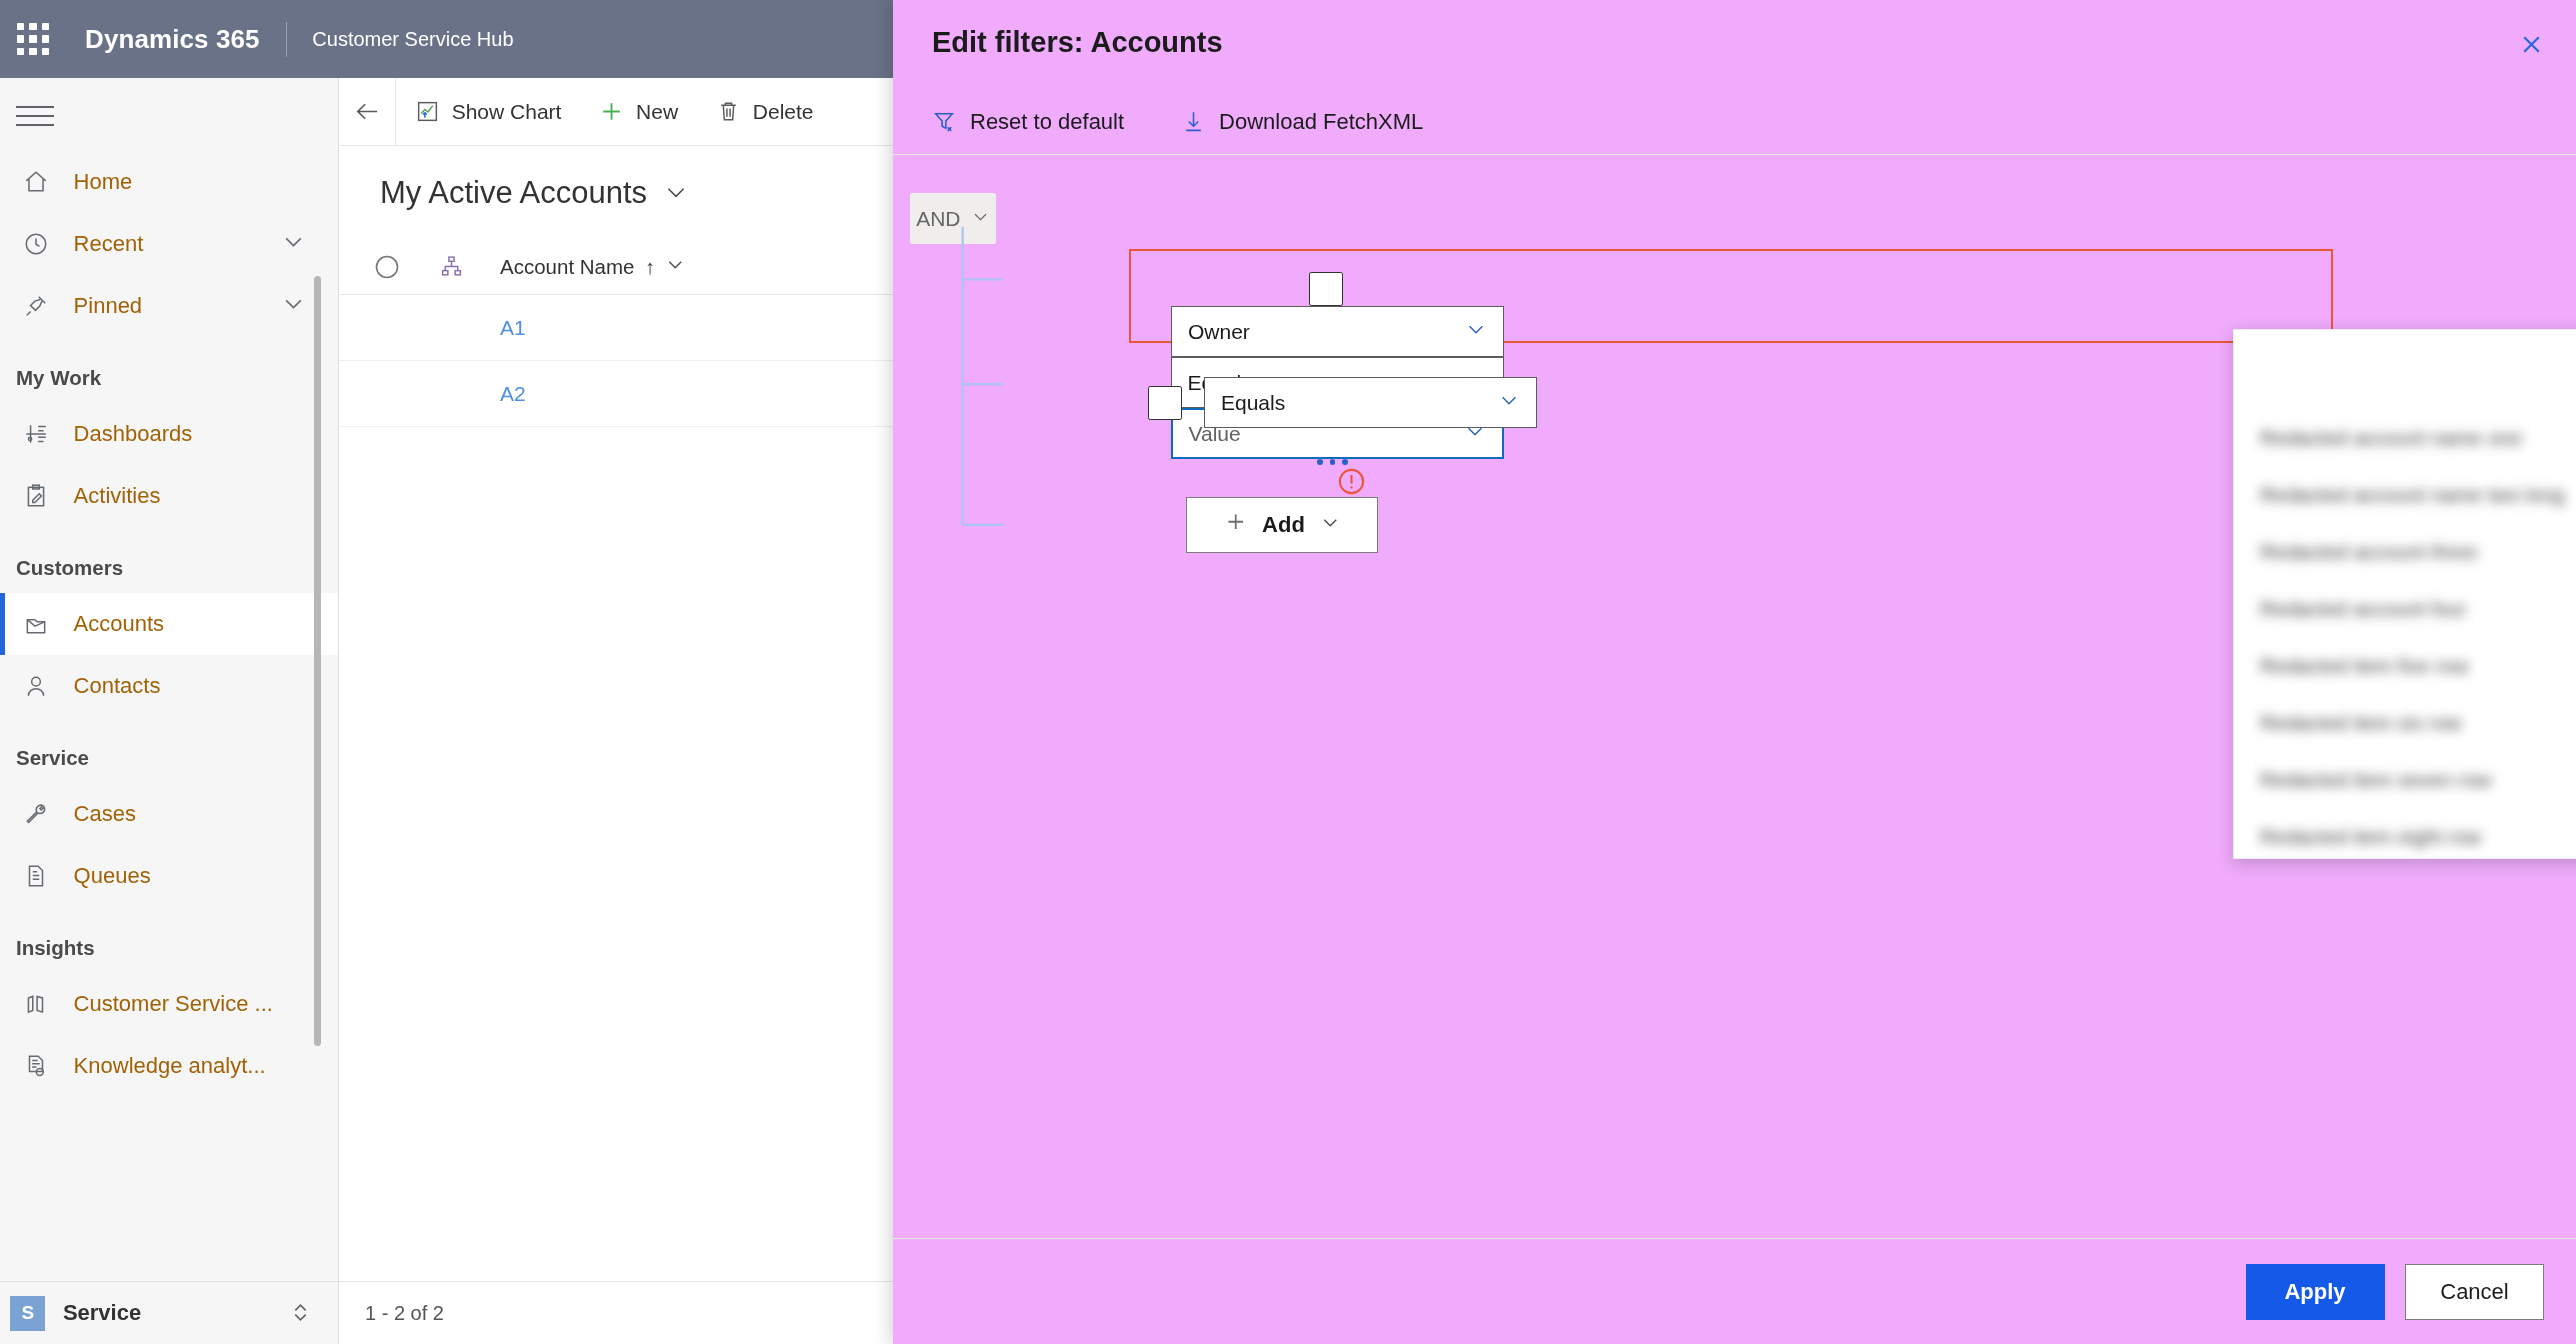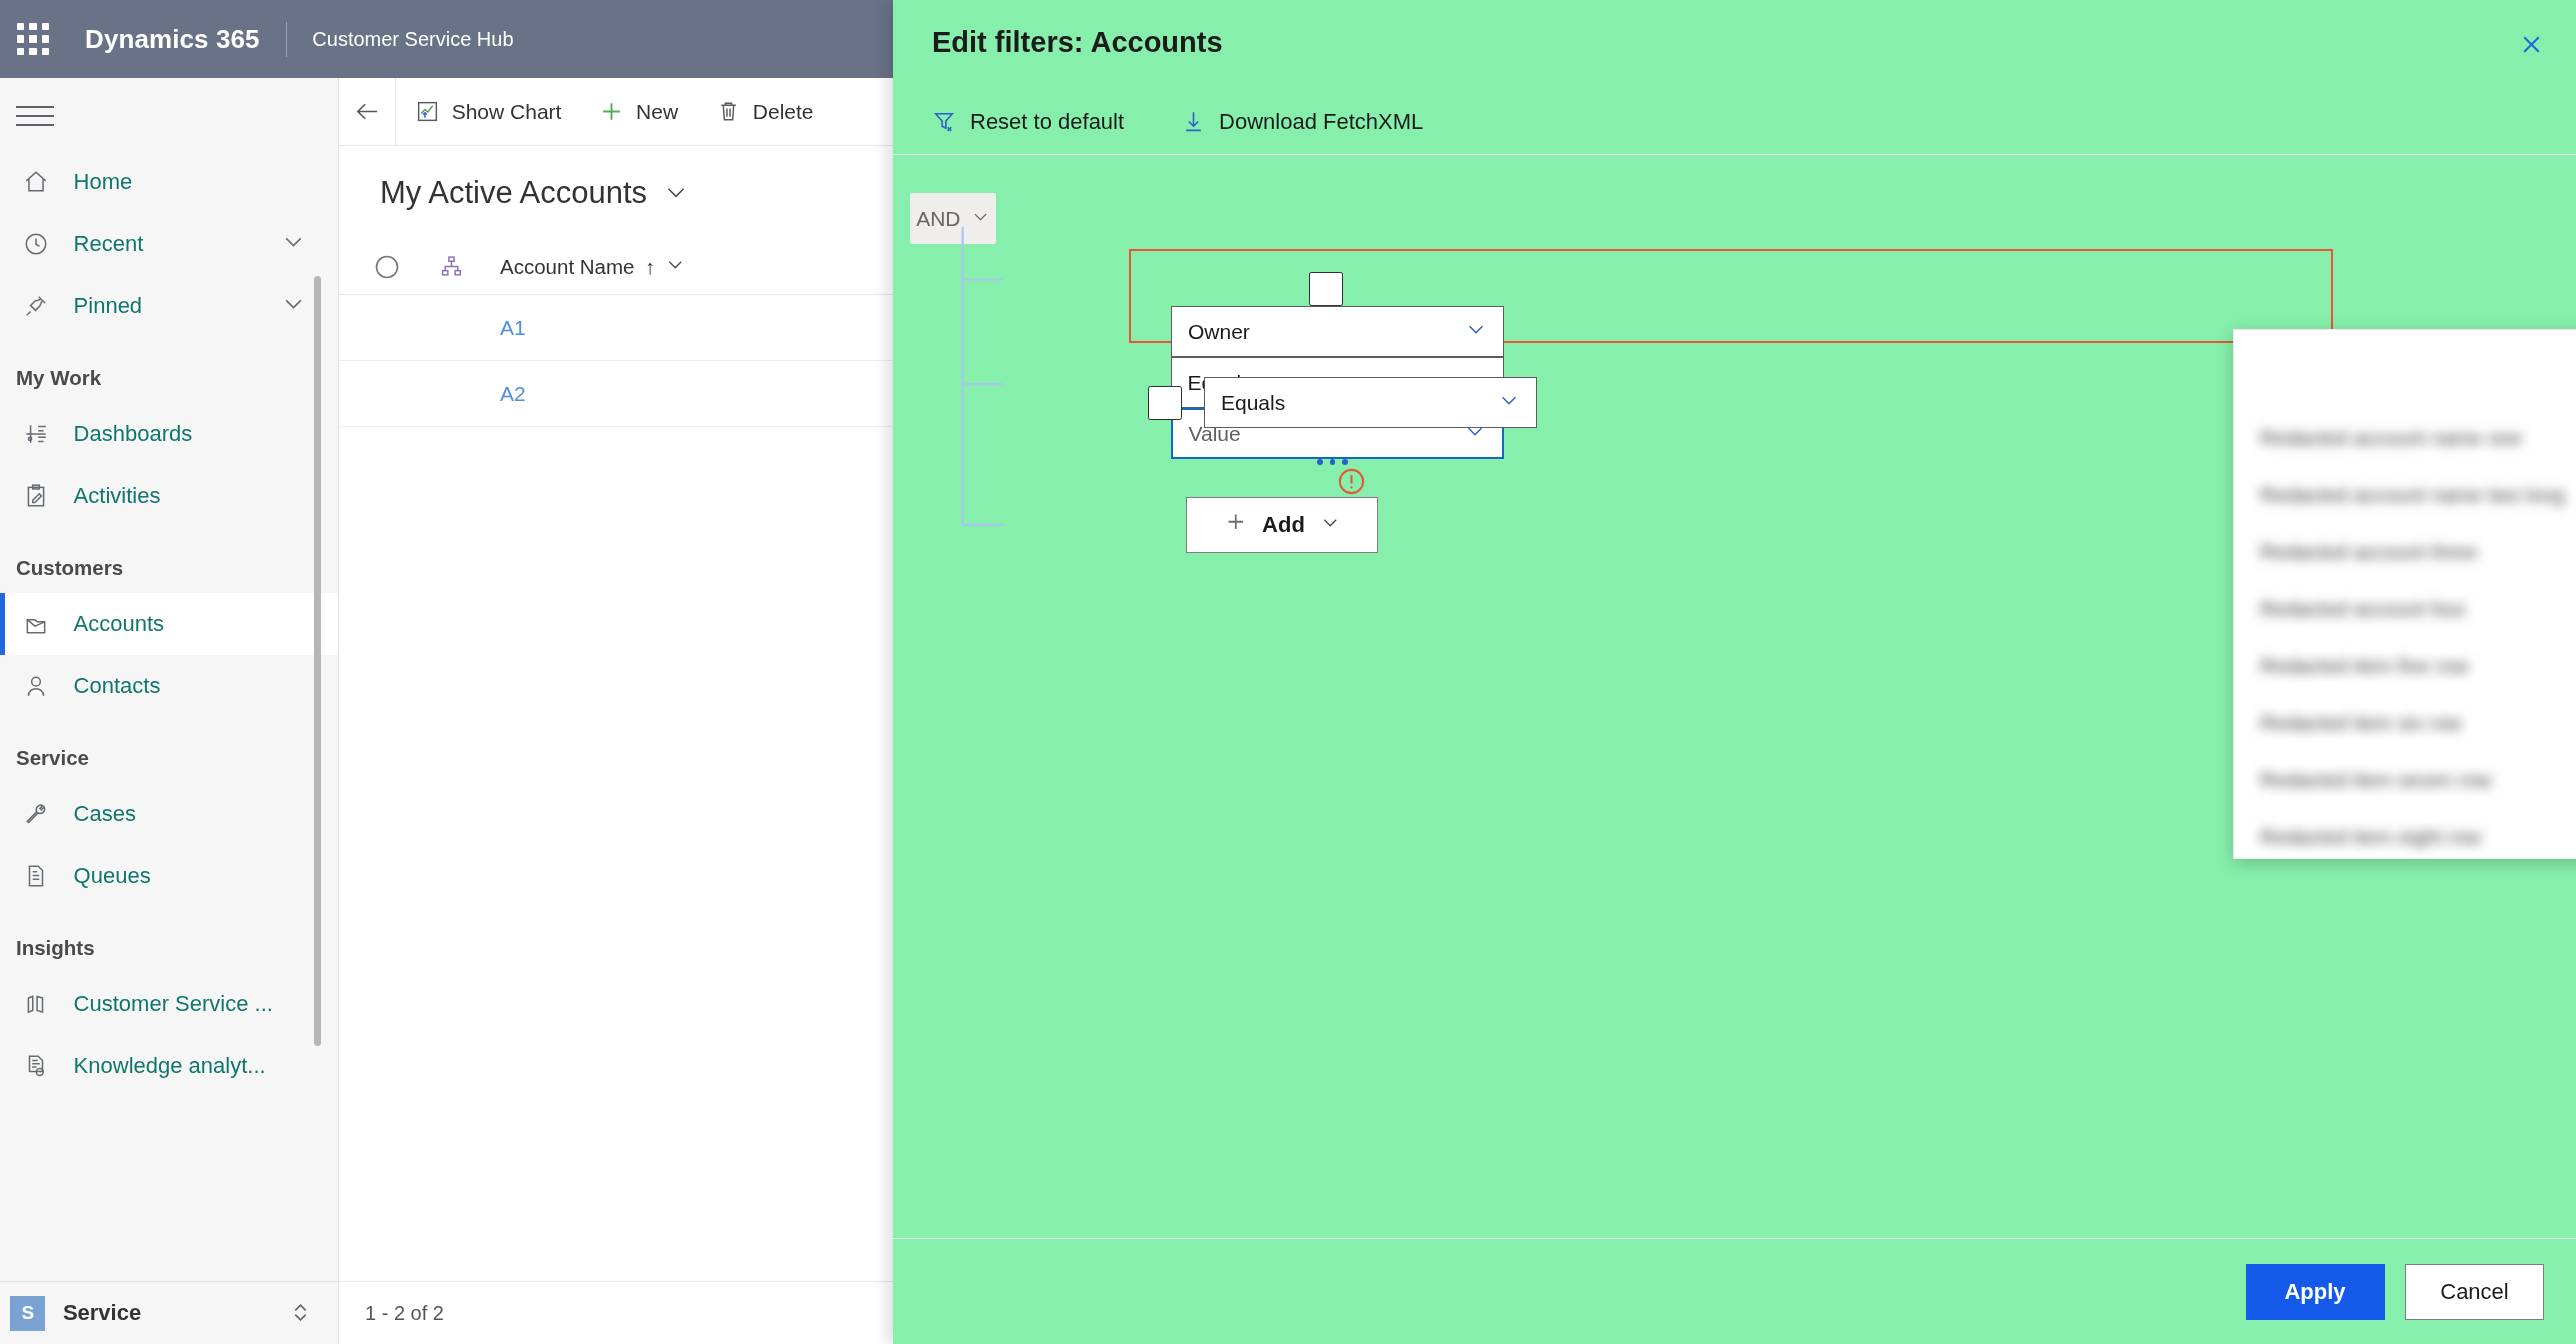--- a/index.html
+++ b/index.html
@@ -36,21 +36,21 @@
     background: #f6f6f6; border-right: 0.7px solid #e1e1e1;
   }
   .hamburger {
     width: 40px; height: 29px; margin: 23.5px 0 0 16px; cursor: pointer;
     display: flex; flex-direction: column; justify-content: space-between; padding: 4.4px 0;
   }
   .hamburger i { display: block; height: 2.2px; background: #5f6368; width: 38px; }
   .nav-list { margin-top: 20.5px; }
   .nav-item {
     position: relative; height: 62px; display: flex; align-items: center;
-    padding-left: 16px; cursor: pointer; color: #0f766e; font-size: 22px;
+    padding-left: 16px; cursor: pointer; color: #a16207; font-size: 22px;
   }
   .nav-item .nav-ico {
     width: 40px; min-width: 40px; height: 34px; display: flex;
     align-items: center; justify-content: center; color: #666b72;
   }
   .nav-item .nav-lbl { margin-left: 17.6px; white-space: nowrap; }
   .nav-item .chev { margin-left: auto; margin-right: 32px; color: #666b72; }
   .nav-item.selected { background: #ffffff; }
   .nav-item.selected::before {
     content: ""; position: absolute; left: 0; top: 0; bottom: 0;
@@ -123,21 +123,21 @@
   }
   .shade {
     position: absolute; top: 0; right: 0; width: 117px; height: 1266px;
     background: linear-gradient(to right, rgba(0,0,0,0), rgba(0,0,0,0.08));
     pointer-events: none;
   }
 
   
   .panel {
     position: absolute; top: 0; left: 893px; width: 1683px; height: 1345px;
-    background: #86efac; box-shadow: -4.4px 0 16px rgba(0,0,0,.16);
+    background: #f0abfc; box-shadow: -4.4px 0 16px rgba(0,0,0,.16);
   }
   .panel-head { position: relative; height: 89px; }
   .panel-title {
     position: absolute; left: 39px; top: 26px;
     font-size: 29px; font-weight: 700; color: #1b1b1b; white-space: nowrap;
   }
   .panel-close {
     position: absolute; right: 20.5px; top: 20.5px; width: 48px; height: 48px;
     display: flex; align-items: center; justify-content: center;
     cursor: pointer; color: #2266dd;

